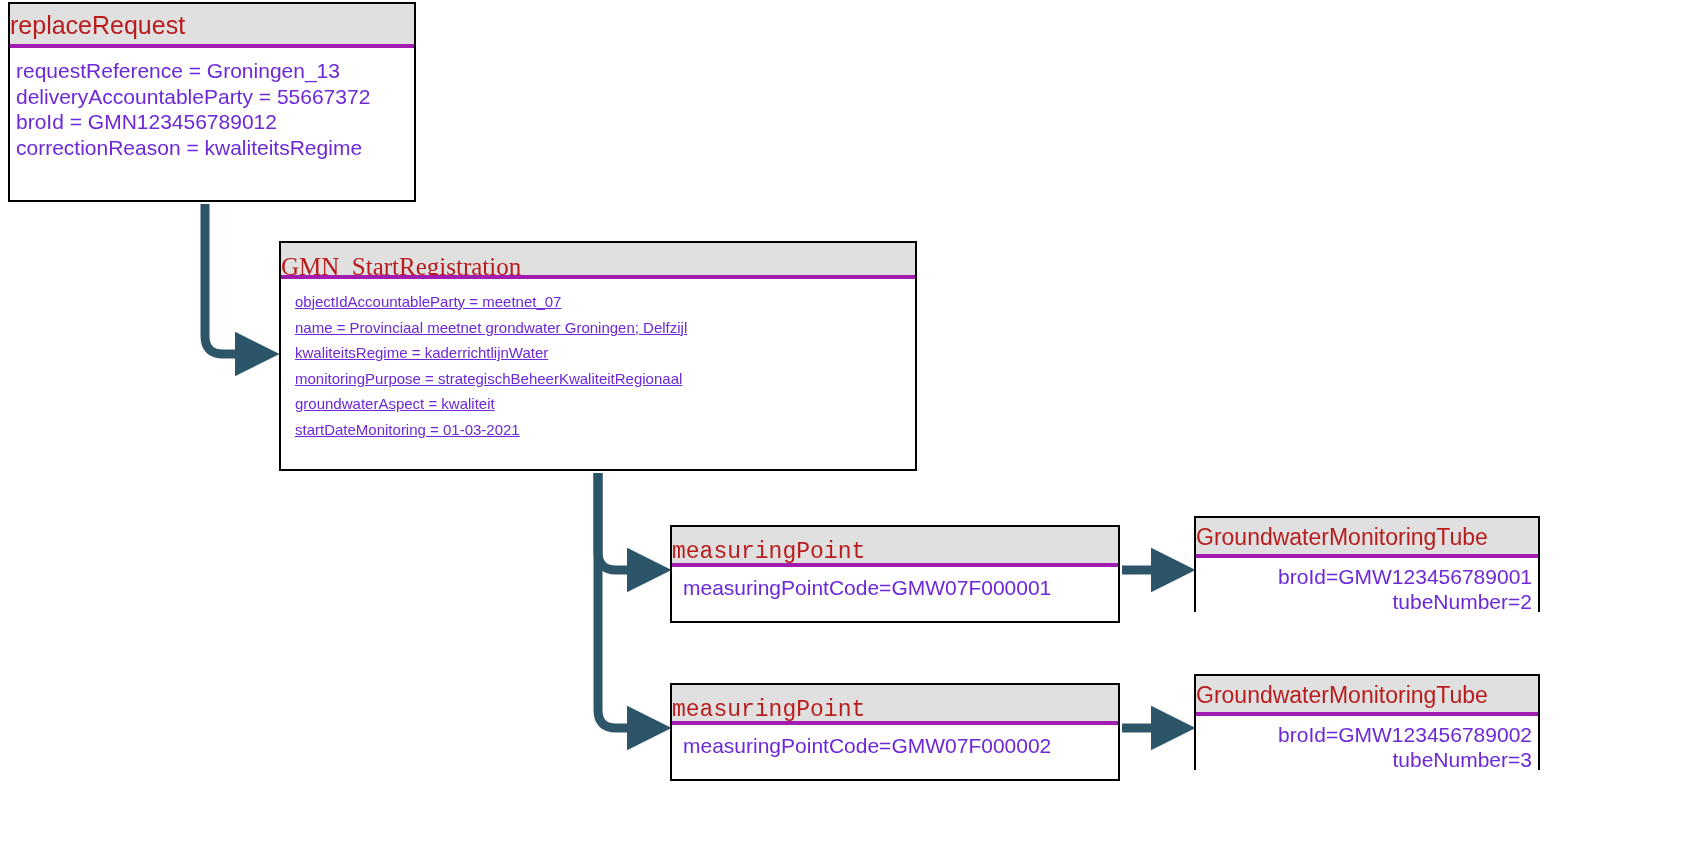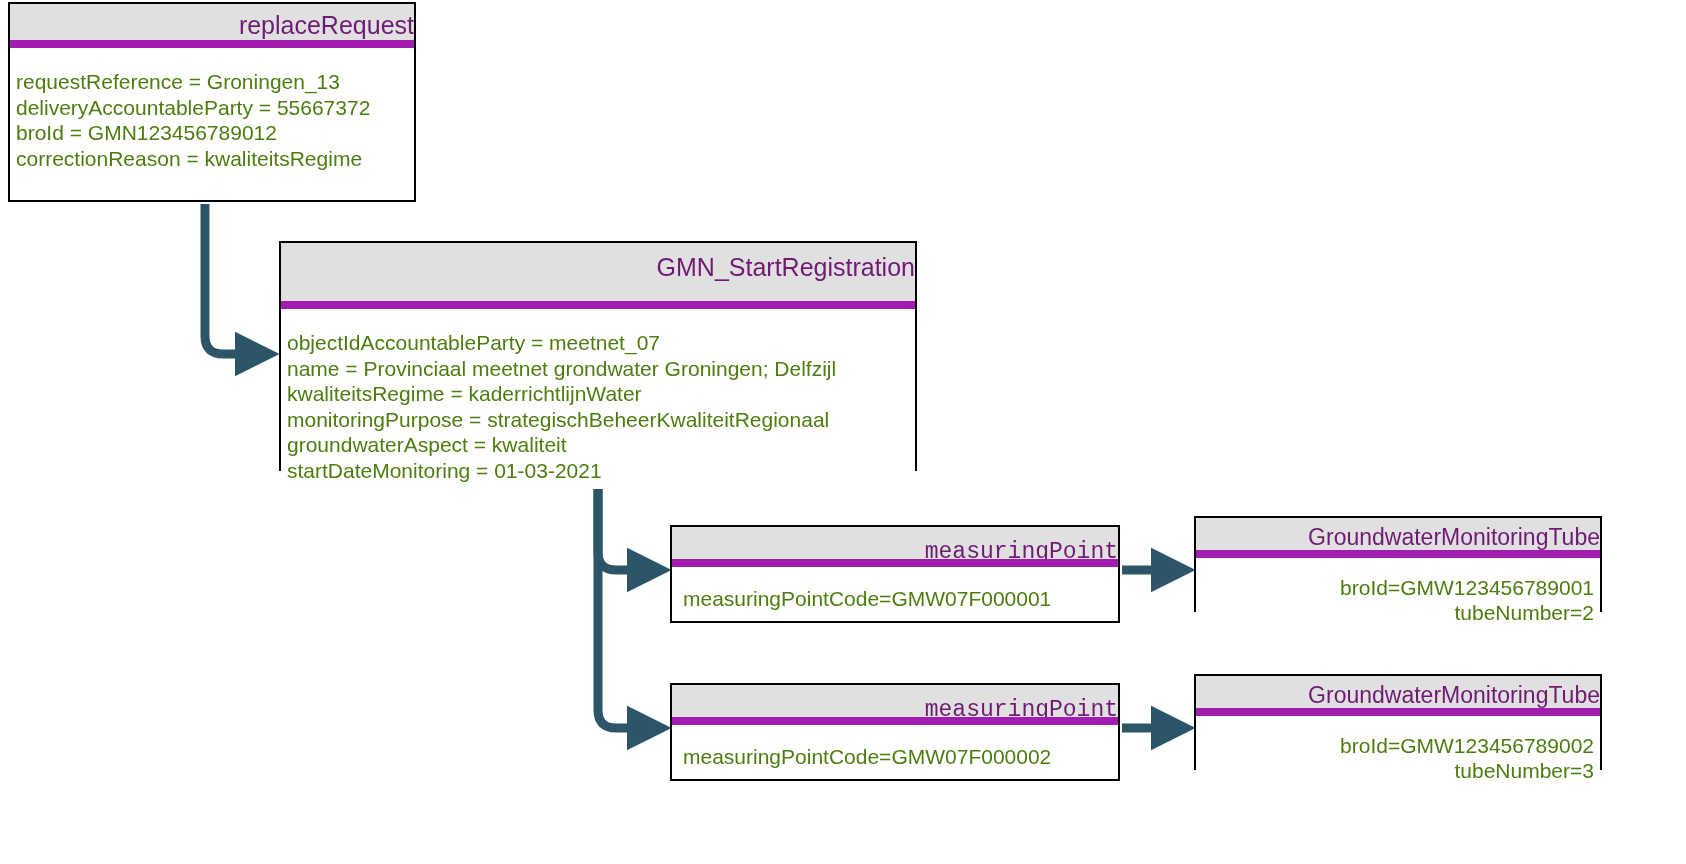--- a/index.html
+++ b/index.html
@@ -17,59 +17,58 @@
   }
   .uml-box {
     position: absolute;
     box-sizing: border-box;
     border: 2px solid #000000;
     background: #ffffff;
   }
   .uml-header {
     box-sizing: border-box;
     background: #e0e0e0;
-    border-bottom: 8px solid #a21caf;
-    text-align: right;
-    color: #701a75;
+    border-bottom: 4px solid #a21caf;
+    text-align: left;
+    color: #b91c1c;
     white-space: nowrap;
     overflow: hidden;
   }
   .uml-body {
     box-sizing: border-box;
     background: #ffffff;
-    color: #4d7c0f;
-    margin-top: 11px;
+    color: #6d28d9;
   }
   .attr-line {
     white-space: nowrap;
     overflow: hidden;
   }
 
   
   #box-replace-request { left: 8px; top: 2px; width: 408px; height: 200px; }
   #box-replace-request .uml-header { height: 44px; line-height: 42px; font-size: 25px; }
   #box-replace-request .uml-body { padding: 10px 6px 6px 6px; font-size: 21px; }
   #box-replace-request .attr-line { line-height: 25.5px; }
 
   
   #box-gmn-startregistration { left: 279px; top: 241px; width: 638px; height: 230px; }
-  #box-gmn-startregistration .uml-header { height: 66px; line-height: 48px; font-size: 25px; }
-  #box-gmn-startregistration .uml-body { padding: 10px 6px 6px 6px; font-size: 21px; }
+  #box-gmn-startregistration .uml-header { height: 36px; line-height: 48px; font-size: 25px; font-family: Liberation Serif, serif; }
+  #box-gmn-startregistration .uml-body { padding: 10px 6px 6px 14px; font-size: 15px; text-decoration: underline; }
   #box-gmn-startregistration .attr-line { line-height: 25.5px; }
 
   
   .box-measuring-point { width: 450px; height: 98px; }
   .box-measuring-point .uml-header { height: 40px; line-height: 50px; font-size: 23px; font-family: Liberation Mono, monospace; }
   .box-measuring-point .uml-body { padding: 7px 14px 6px 11px; font-size: 21px; }
   .box-measuring-point .attr-line { line-height: 28px; }
   #box-measuring-point-1 { left: 670px; top: 525px; }
   #box-measuring-point-2 { left: 670px; top: 683px; }
 
   
-  .box-gw-tube { width: 408px; height: 96px; }
+  .box-gw-tube { width: 346px; height: 96px; }
   .box-gw-tube .uml-header { height: 40px; line-height: 38px; font-size: 23px; }
   .box-gw-tube .uml-body { padding: 6px 6px 4px 7px; font-size: 21px; }
   .box-gw-tube .attr-line { line-height: 25px; text-align: right; }
   #box-gw-tube-1 { left: 1194px; top: 516px; }
   #box-gw-tube-2 { left: 1194px; top: 674px; }
 
   
   #connectors {
     position: absolute;
     left: 0; top: 0;

